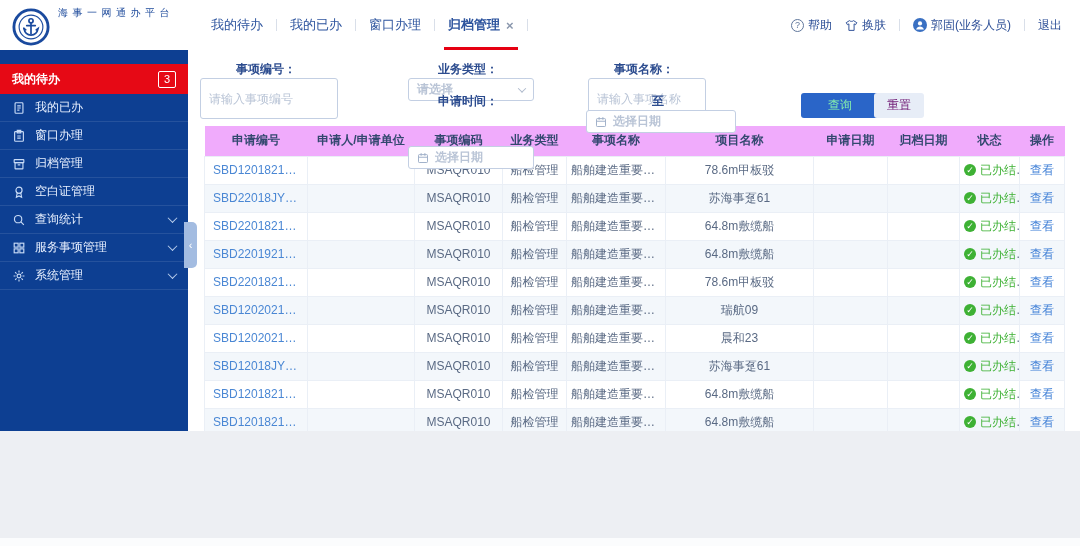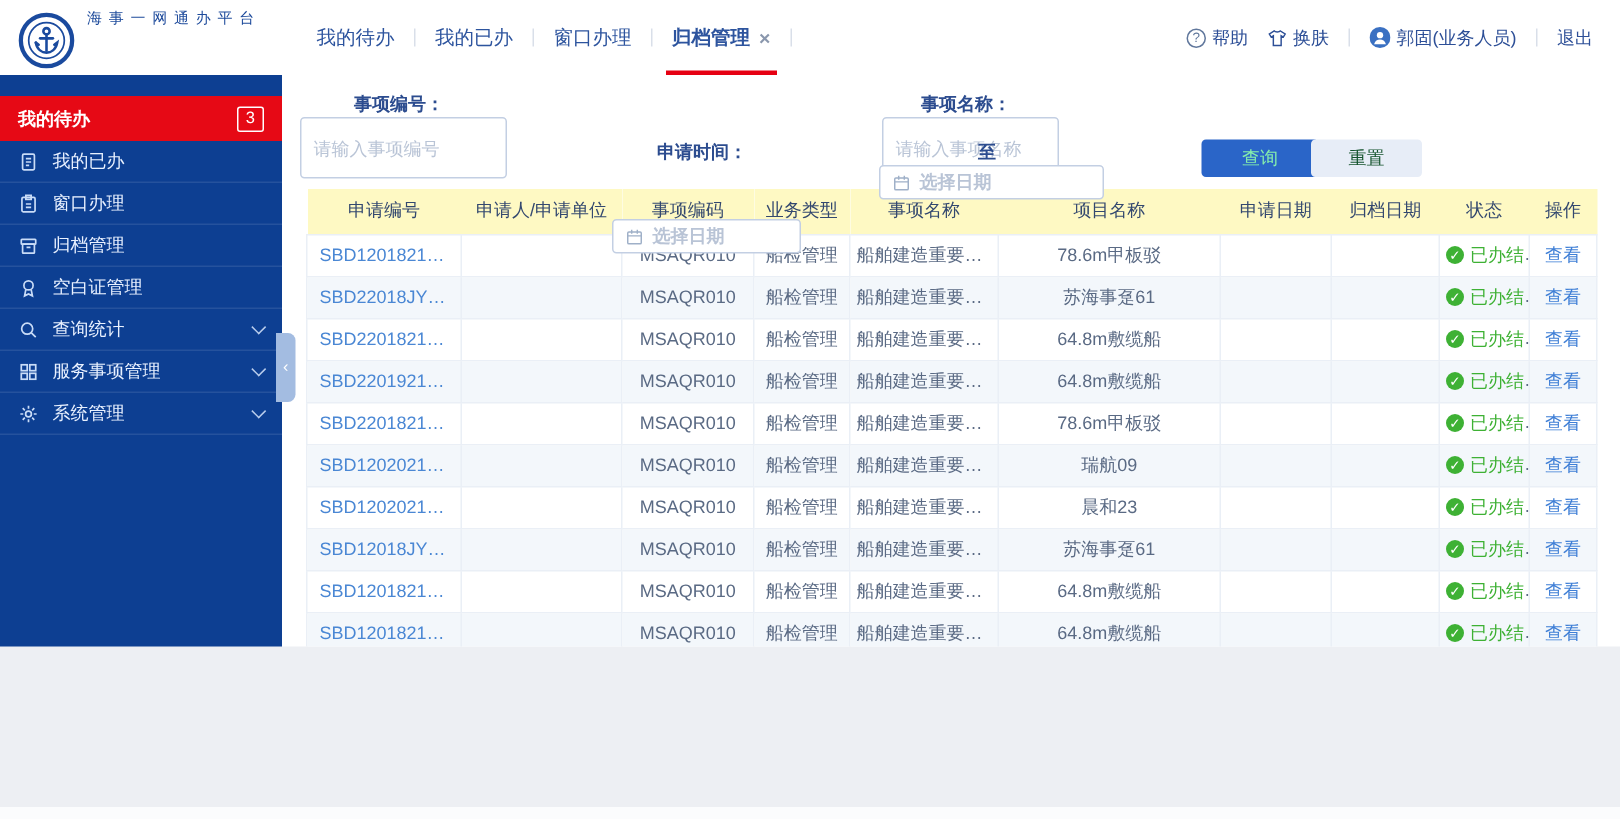--- a/index.html
+++ b/index.html
@@ -50,24 +50,24 @@
   .fg4 { left:12px;  top:43px; } .fg4 input { width:138px; }
   .fg5 { left:220px; top:43px;gap:36px; }
   .fg6 { left:398px; top:43px; }
   .select, .dateinput { display:flex; align-items:center; border:1px solid #c3cfe3; border-radius:3px; height:23px; padding:0 8px; color:#b9c4d6; font-size:12px; background:#fff; cursor:pointer; }
   .select { width:126px; justify-content:space-between; }
   .dateinput { width:126px; gap:6px; }
   .fg6 .dateinput { width:150px; }
   .caret { width:6px; height:6px; border-right:1.2px solid #aeb9cc; border-bottom:1.2px solid #aeb9cc; transform:rotate(45deg) translate(-1px,-1px); }
   .btn { position:absolute; top:43px; height:25px; border:none; border-radius:3px; font-size:12px; cursor:pointer; font-family:inherit; }
   .btn-primary { left:613px; width:78px; background:#2a65c8; color:#86efac; }
-  .btn-light { left:686px; width:74px; background:#e7edf7; color:#14532d; }
+  .btn-light { left:686px; width:50px; background:#e7edf7; color:#701a75; }
   
   table { border-collapse:collapse; table-layout:fixed; width:860px; margin:2px 16px 0; font-size:12px; }
-  thead th { height:30px; background:#fef9c3; color:#33486f; font-weight:normal; white-space:nowrap; overflow:hidden; }
+  thead th { height:30px; background:#f0abfc; color:#33486f; font-weight:bold; white-space:nowrap; overflow:hidden; }
   tbody td { height:28px; border:1px solid #eaeff6; color:#5a6a84; text-align:center; padding:0 4px; overflow:hidden; white-space:nowrap; text-overflow:ellipsis; }
   tbody tr.alt { background:#f3f7fb; }
   td.cell-left { text-align:left; color:#4a87d4; padding-left:8px; cursor:pointer; }
   .view-link { color:#3f7fd6; cursor:pointer; }
   .status-wrap { color:#3eb134; display:inline-flex; align-items:center; gap:4px; }
   .check-circle { width:12px; height:12px; background:#3eb134; border-radius:50%; color:#fff; font-size:9px; line-height:12px; display:inline-block; text-align:center; font-style:normal; flex:0 0 auto; }
   
   .bottom-gray  { position:absolute; top:431px; left:0; width:1080px; height:115px; background:#edeff3; z-index:1; }
   .bottom-white { position:absolute; top:538px; left:0; width:1080px; height:8px; background:#fbfcfd; z-index:2; }
 </style>
@@ -215,20 +215,27 @@
     </ul>
   <div class="collapse-handle">‹</div>
 </aside>
 
 <main class="main">
   <div class="filters">
     <div class="fg fg1">
       <label>事项编号：</label>
       <input placeholder="请输入事项编号" style="">
     </div>
+    <div class="fg fg2">
+      <label>业务类型：</label>
+      <div class="select">
+        <span>请选择</span>
+        <i class="caret"></i>
+      </div>
+    </div>
     <div class="fg fg3">
       <label>事项名称：</label>
       <input placeholder="请输入事项名称" style="">
     </div>
     <div class="fg fg5">
       <label>申请时间：</label>
       <div class="dateinput">
         <svg width="12" height="12" viewBox="0 0 16 16" fill="none" stroke="#9fb0c8" stroke-width="1.3">
             <rect x="2" y="3.5" width="12" height="10.5" rx="1"></rect>
             <path d="M2 7 h12 M5.5 1.5 v3.5 M10.5 1.5 v3.5"></path>

